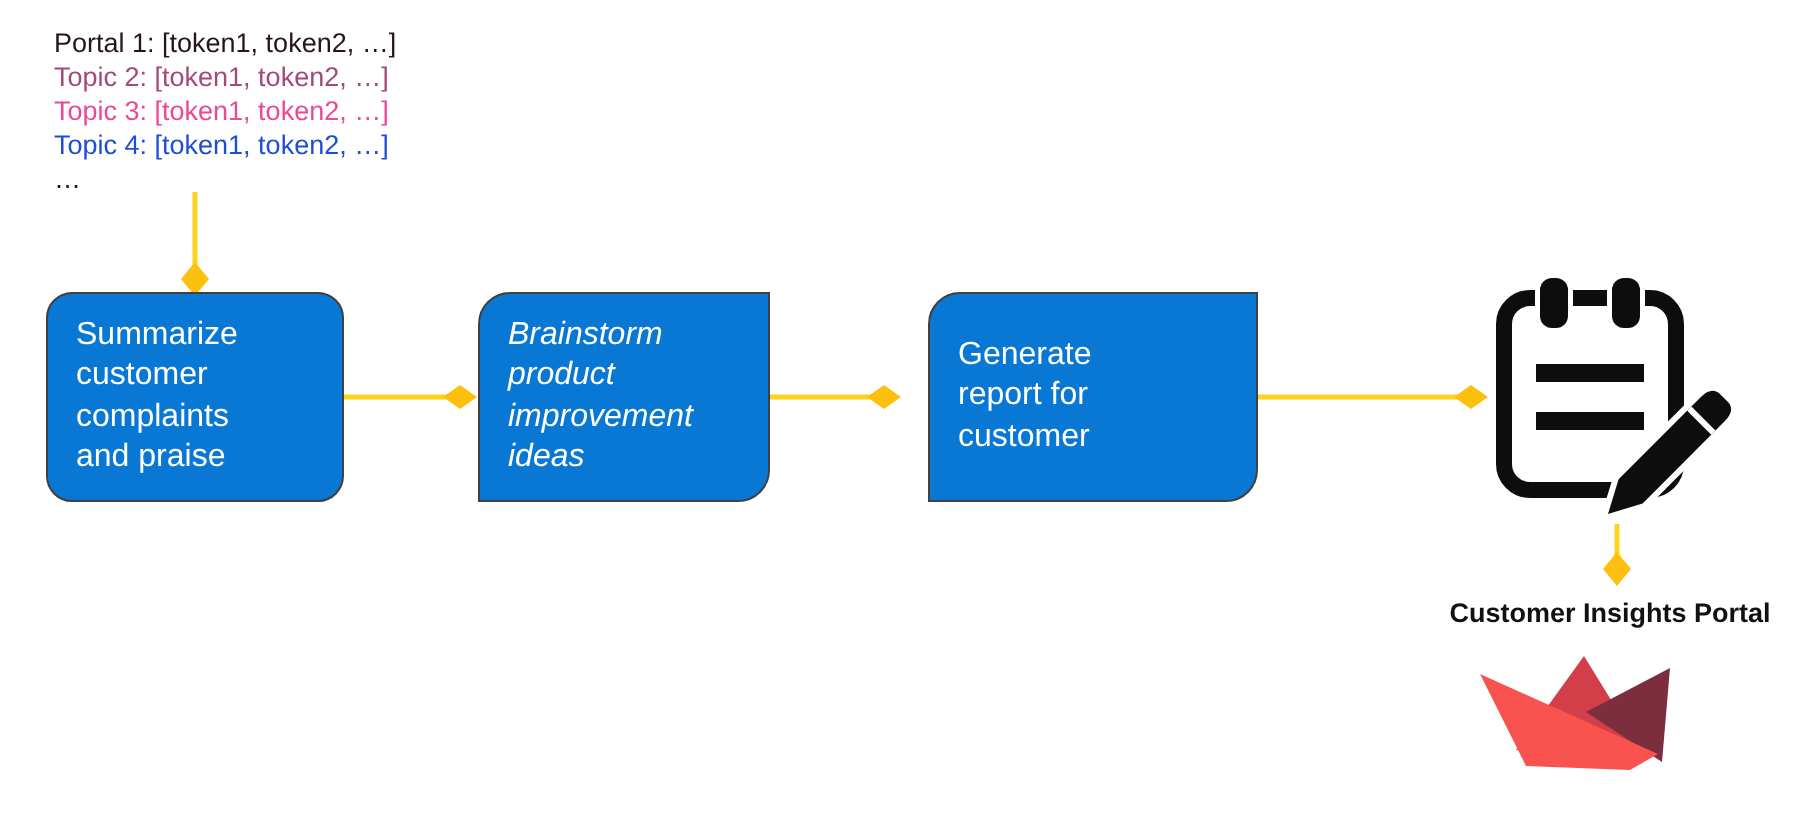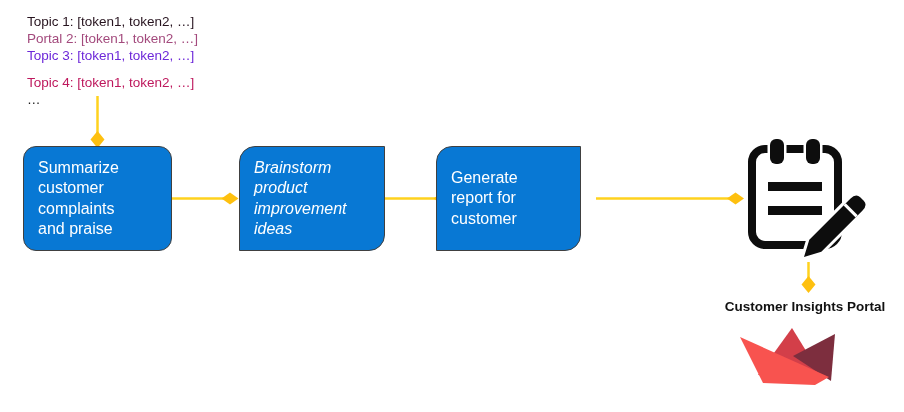--- a/index.html
+++ b/index.html
@@ -17,41 +17,41 @@
   
   .step{
     position:absolute;top:146px;height:105px;background:#0878d4;
     border:1.5px solid #404040;border-radius:16px 0 16px 0;
     display:flex;align-items:center;box-sizing:border-box;
     color:#ffffff;font-size:16px;line-height:20.5px;
   }
   .step-label{display:block;padding-left:14px;white-space:pre-line;}
   .step-1{left:23px;width:149px;border-radius:13px;}
   .step-2{left:239px;width:146px;font-style:italic;}
-  .step-3{left:436px;width:145px;}
+  .step-3{left:464px;width:165px;}
   
   .report-icon{position:absolute;left:746px;top:137px;}
   
   .portal-label{
     position:absolute;left:700px;top:299px;width:210px;text-align:center;
     font-size:13.5px;font-weight:bold;color:#111111;
   }
   
   .logo{position:absolute;left:736px;top:327px;}
 </style>
 </head>
 <body>
 
 <div class="canvas">
 
   <div class="topics">
-    <div class="topic-line" style="color: rgb(39, 20, 31);">Topic 1: [token1, token2, …]</div>
-    <div class="topic-line" style="color: rgb(163, 74, 125);">Portal 2: [token1, token2, …]</div>
-    <div class="topic-line" style="color: #6d28d9;">Topic 3: [token1, token2, …]</div>
-    <div class="topic-line" style="color: #be185d; margin-top: 10px;">Topic 4: [token1, token2, …]</div>
+    <div class="topic-line" style="color: rgb(39, 20, 31);">Portal 1: [token1, token2, …]</div>
+    <div class="topic-line" style="color: rgb(163, 74, 125);">Topic 2: [token1, token2, …]</div>
+    <div class="topic-line" style="color: #ec4899;">Topic 3: [token1, token2, …]</div>
+    <div class="topic-line" style="color: #1d4ed8;">Topic 4: [token1, token2, …]</div>
     <div class="topic-line" style="color: rgb(26, 26, 26);">…</div>
   </div>
 
   <svg class="arrows" viewBox="0 0 904 412">
     <g>
       <line class="arrow-line" x1="97.5" y1="96" x2="97.5" y2="134"></line>
       <polygon class="arrow-head" points="97.5,148 90.5,139.5 97.5,131 104.5,139.5"></polygon>
     </g>
     <g>
       <line class="arrow-line" x1="172" y1="198.5" x2="226" y2="198.5"></line>

